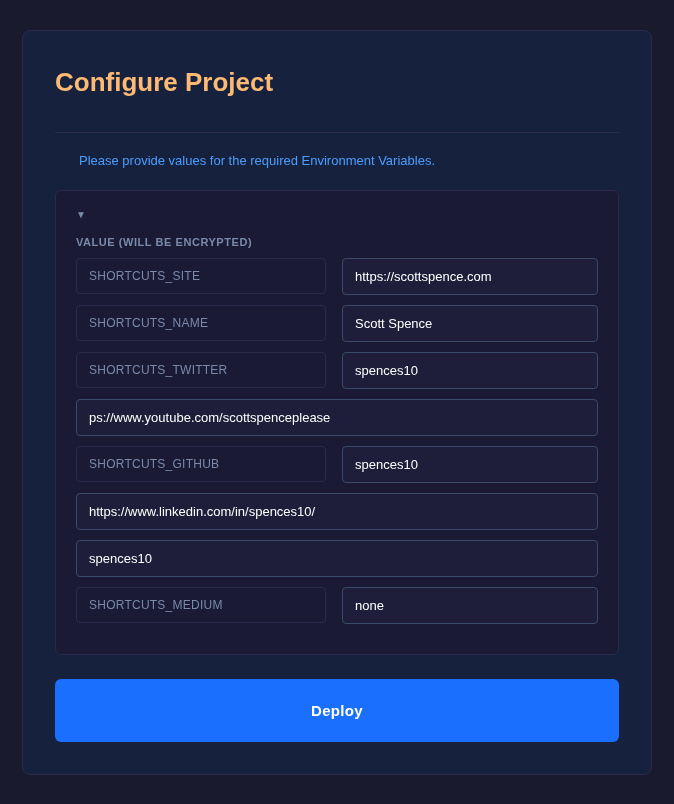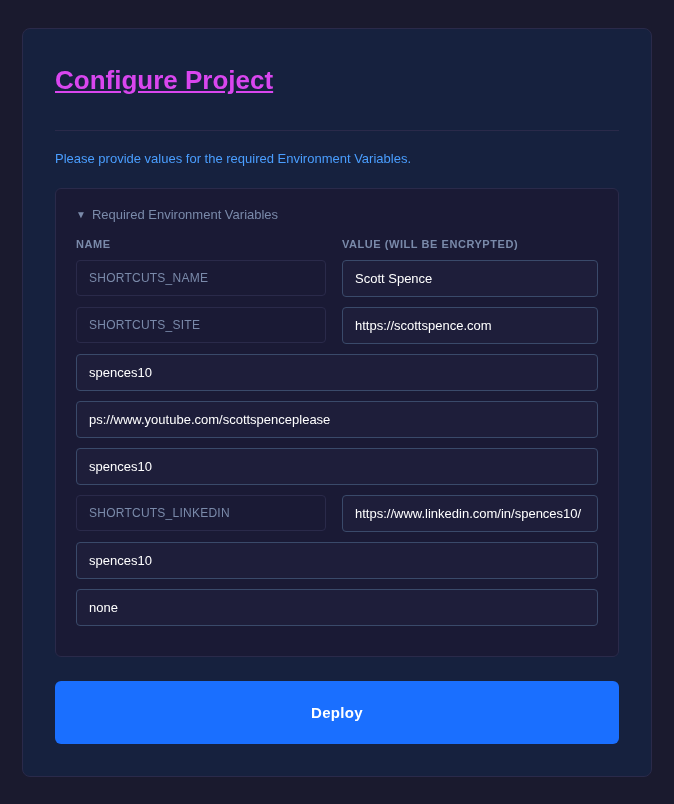--- a/index.html
+++ b/index.html
@@ -19,37 +19,37 @@
 
     .modal-container {
       background-color: #16213e;
       border: 1px solid #2a2a4a;
       border-radius: 8px;
       width: 630px;
       padding: 36px 32px 32px 32px;
     }
 
     .modal-title {
-      color: #d946ef;
+      color: #fdba74;
       font-size: 26px;
       font-weight: 700;
       margin-bottom: 34px;
-      text-decoration: underline;
     }
 
     .divider {
       border: none;
       border-top: 1px solid #2a2a4a;
       margin-bottom: 20px;
     }
 
     .subtitle {
       color: #4a9eff;
       font-size: 13px;
       margin-bottom: 22px;
+      margin-left: 24px;
     }
 
     .env-section {
       background-color: #1a1a35;
       border: 1px solid #2a2a4a;
       border-radius: 6px;
       padding: 18px 20px 20px 20px;
       margin-bottom: 24px;
     }
 
@@ -141,53 +141,53 @@
 <body>
 
 <div class="modal-container">
   <h1 class="modal-title">Configure Project</h1>
   <hr class="divider">
   <p class="subtitle">Please provide values for the required Environment Variables.</p>
 
   <div class="env-section">
     <div class="env-section-header">
       <span class="chevron-icon">▼</span>
-      <span>Required Environment Variables</span>
     </div>
 
     <div class="column-headers">
-      <div class="col-name-header">NAME</div>
       <div class="col-value-header">VALUE (WILL BE ENCRYPTED)</div>
     </div>
 
     <div id="env-rows-container">
     <div class="env-row">
+          <input type="text" class="env-name-field" readonly="" value="SHORTCUTS_SITE" style="">
+          <input type="text" class="env-value-field" value="https://scottspence.com" style="">
+        </div>
+        <div class="env-row">
           <input type="text" class="env-name-field" readonly="" value="SHORTCUTS_NAME" style="">
           <input type="text" class="env-value-field" value="Scott Spence" style="">
         </div>
         <div class="env-row">
-          <input type="text" class="env-name-field" readonly="" value="SHORTCUTS_SITE" style="">
-          <input type="text" class="env-value-field" value="https://scottspence.com" style="">
-        </div>
-        <div class="env-row">
+          <input type="text" class="env-name-field" readonly="" value="SHORTCUTS_TWITTER" style="">
           <input type="text" class="env-value-field" value="spences10" style="">
         </div>
         <div class="env-row">
           <input type="text" class="env-value-field" value="ps://www.youtube.com/scottspenceplease" style="">
         </div>
         <div class="env-row">
+          <input type="text" class="env-name-field" readonly="" value="SHORTCUTS_GITHUB" style="">
           <input type="text" class="env-value-field" value="spences10" style="">
         </div>
         <div class="env-row">
-          <input type="text" class="env-name-field" readonly="" value="SHORTCUTS_LINKEDIN" style="">
           <input type="text" class="env-value-field" value="https://www.linkedin.com/in/spences10/" style="">
         </div>
         <div class="env-row">
           <input type="text" class="env-value-field" value="spences10" style="">
         </div>
         <div class="env-row">
+          <input type="text" class="env-name-field" readonly="" value="SHORTCUTS_MEDIUM" style="">
           <input type="text" class="env-value-field" value="none" style="">
         </div>
       </div>
   </div>
 
   <button class="deploy-button">Deploy</button>
 </div>
 
 </body></html>

